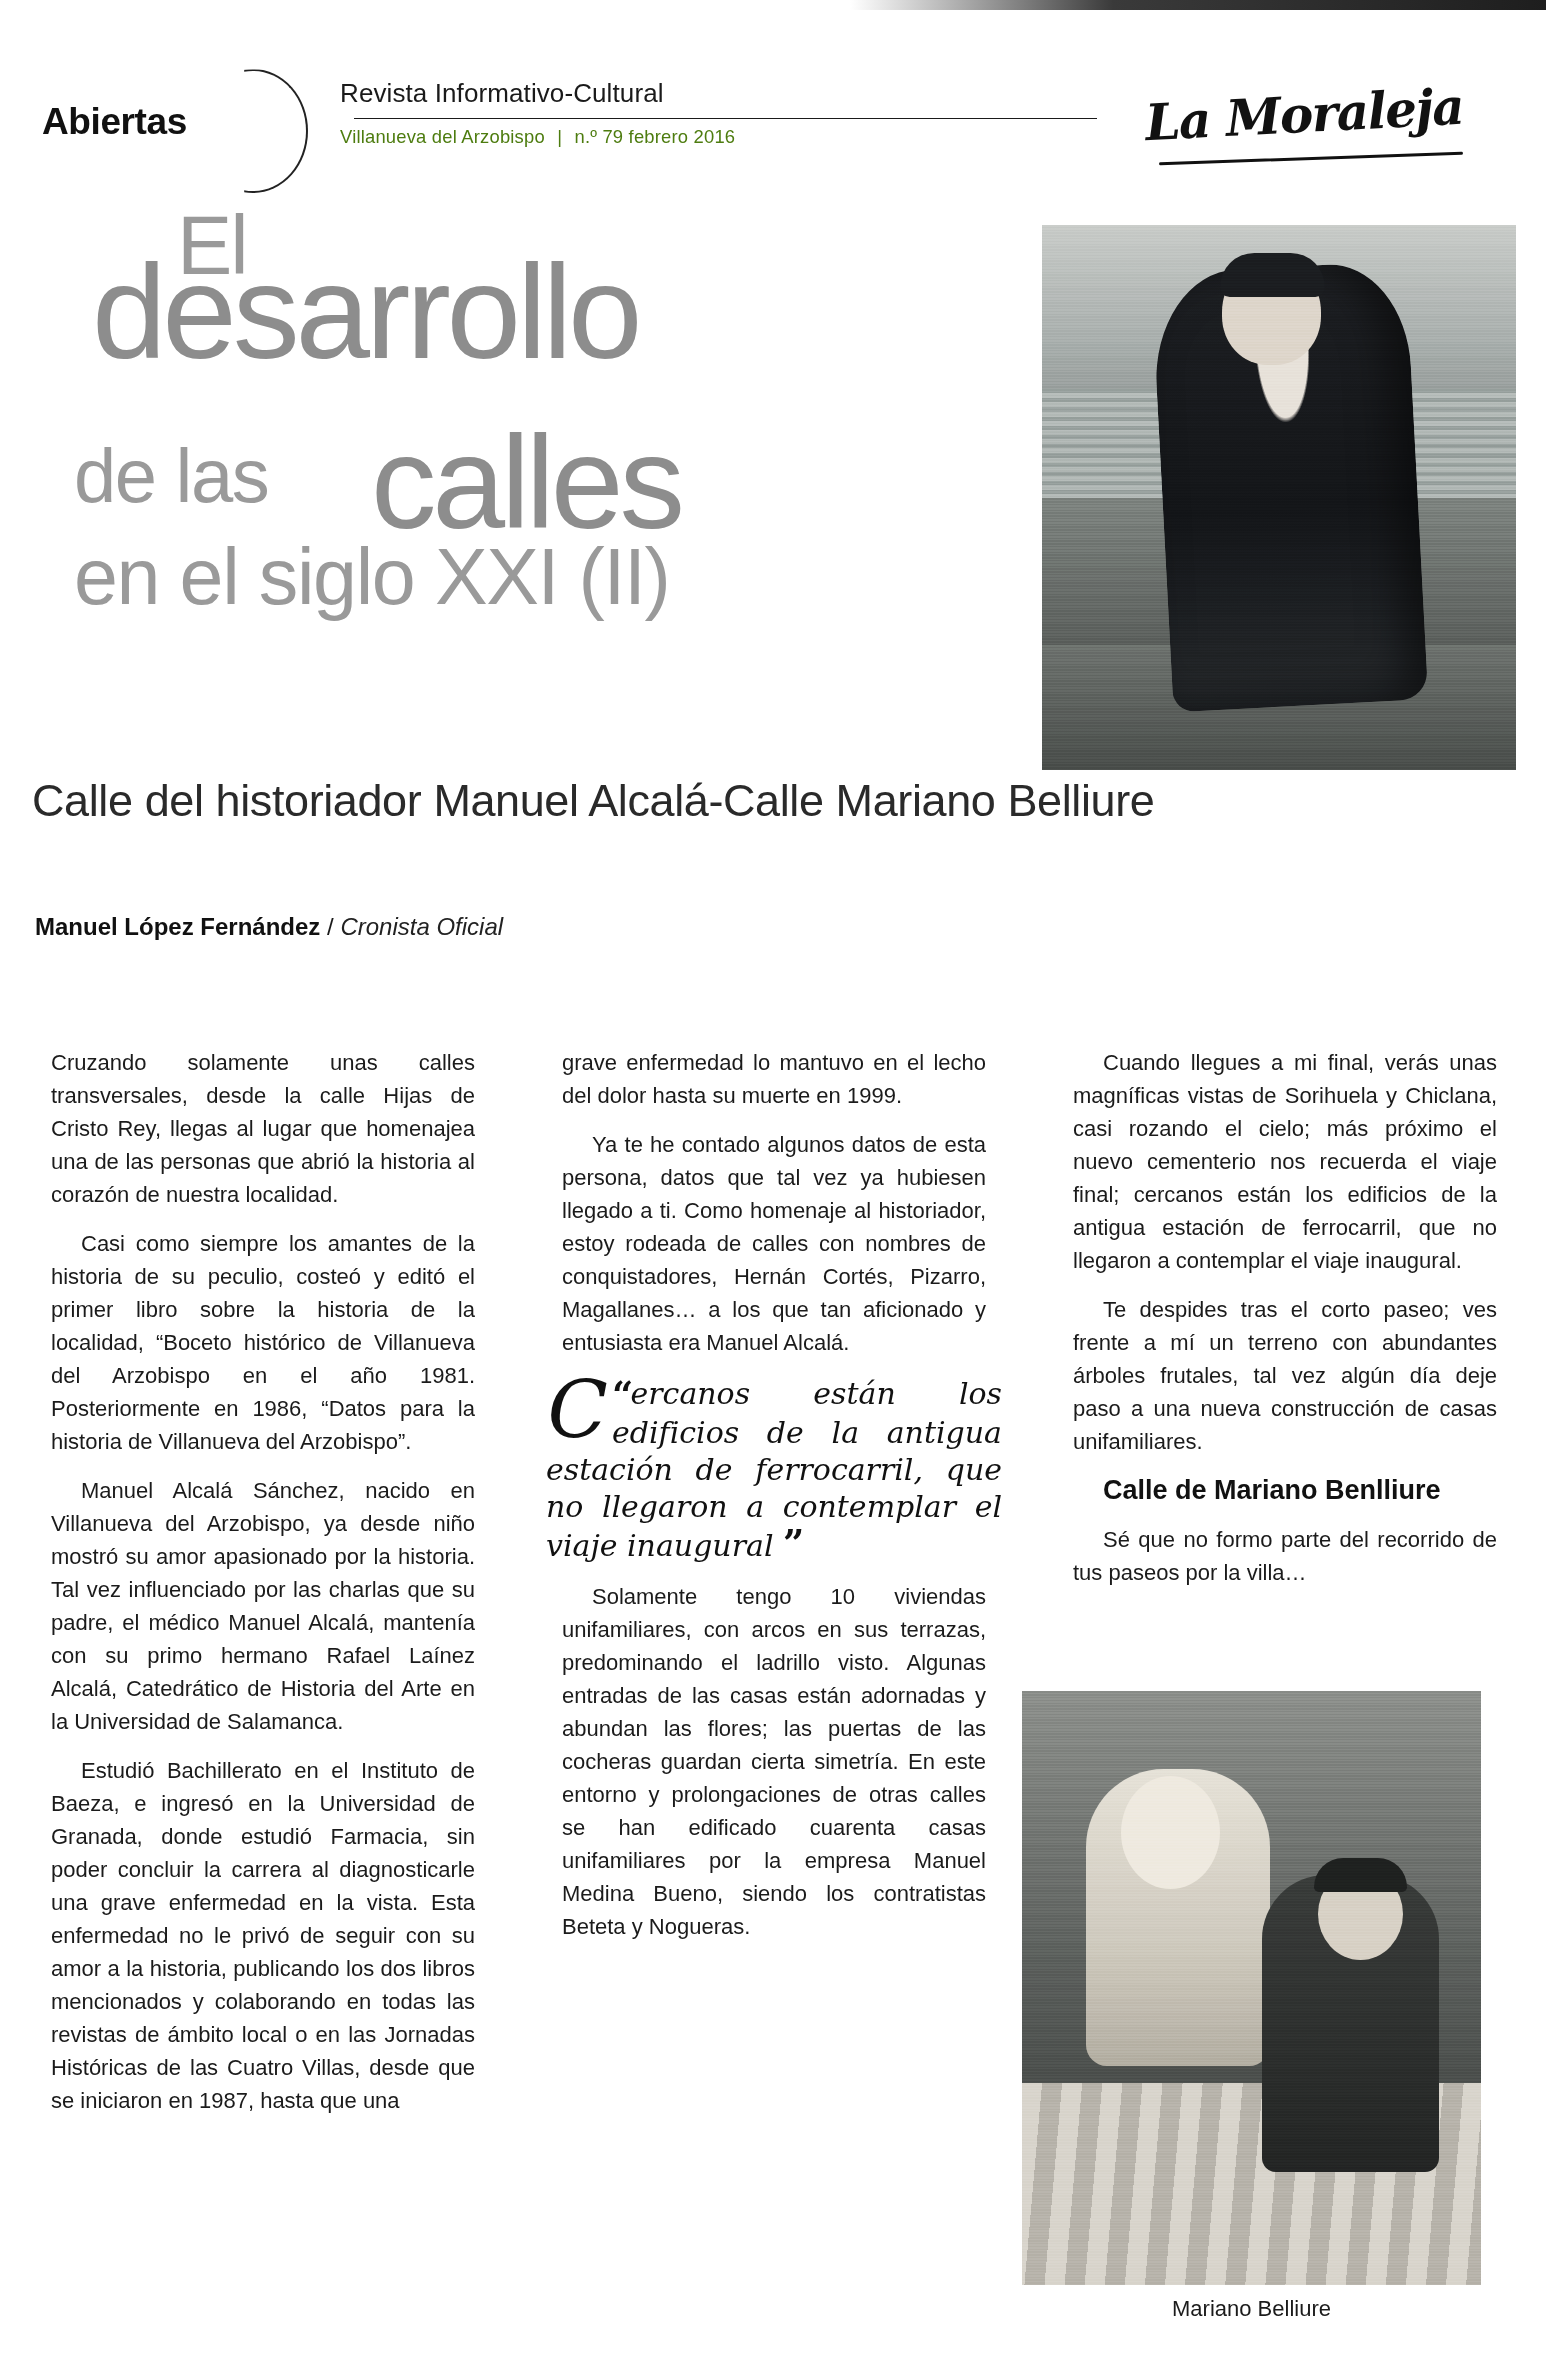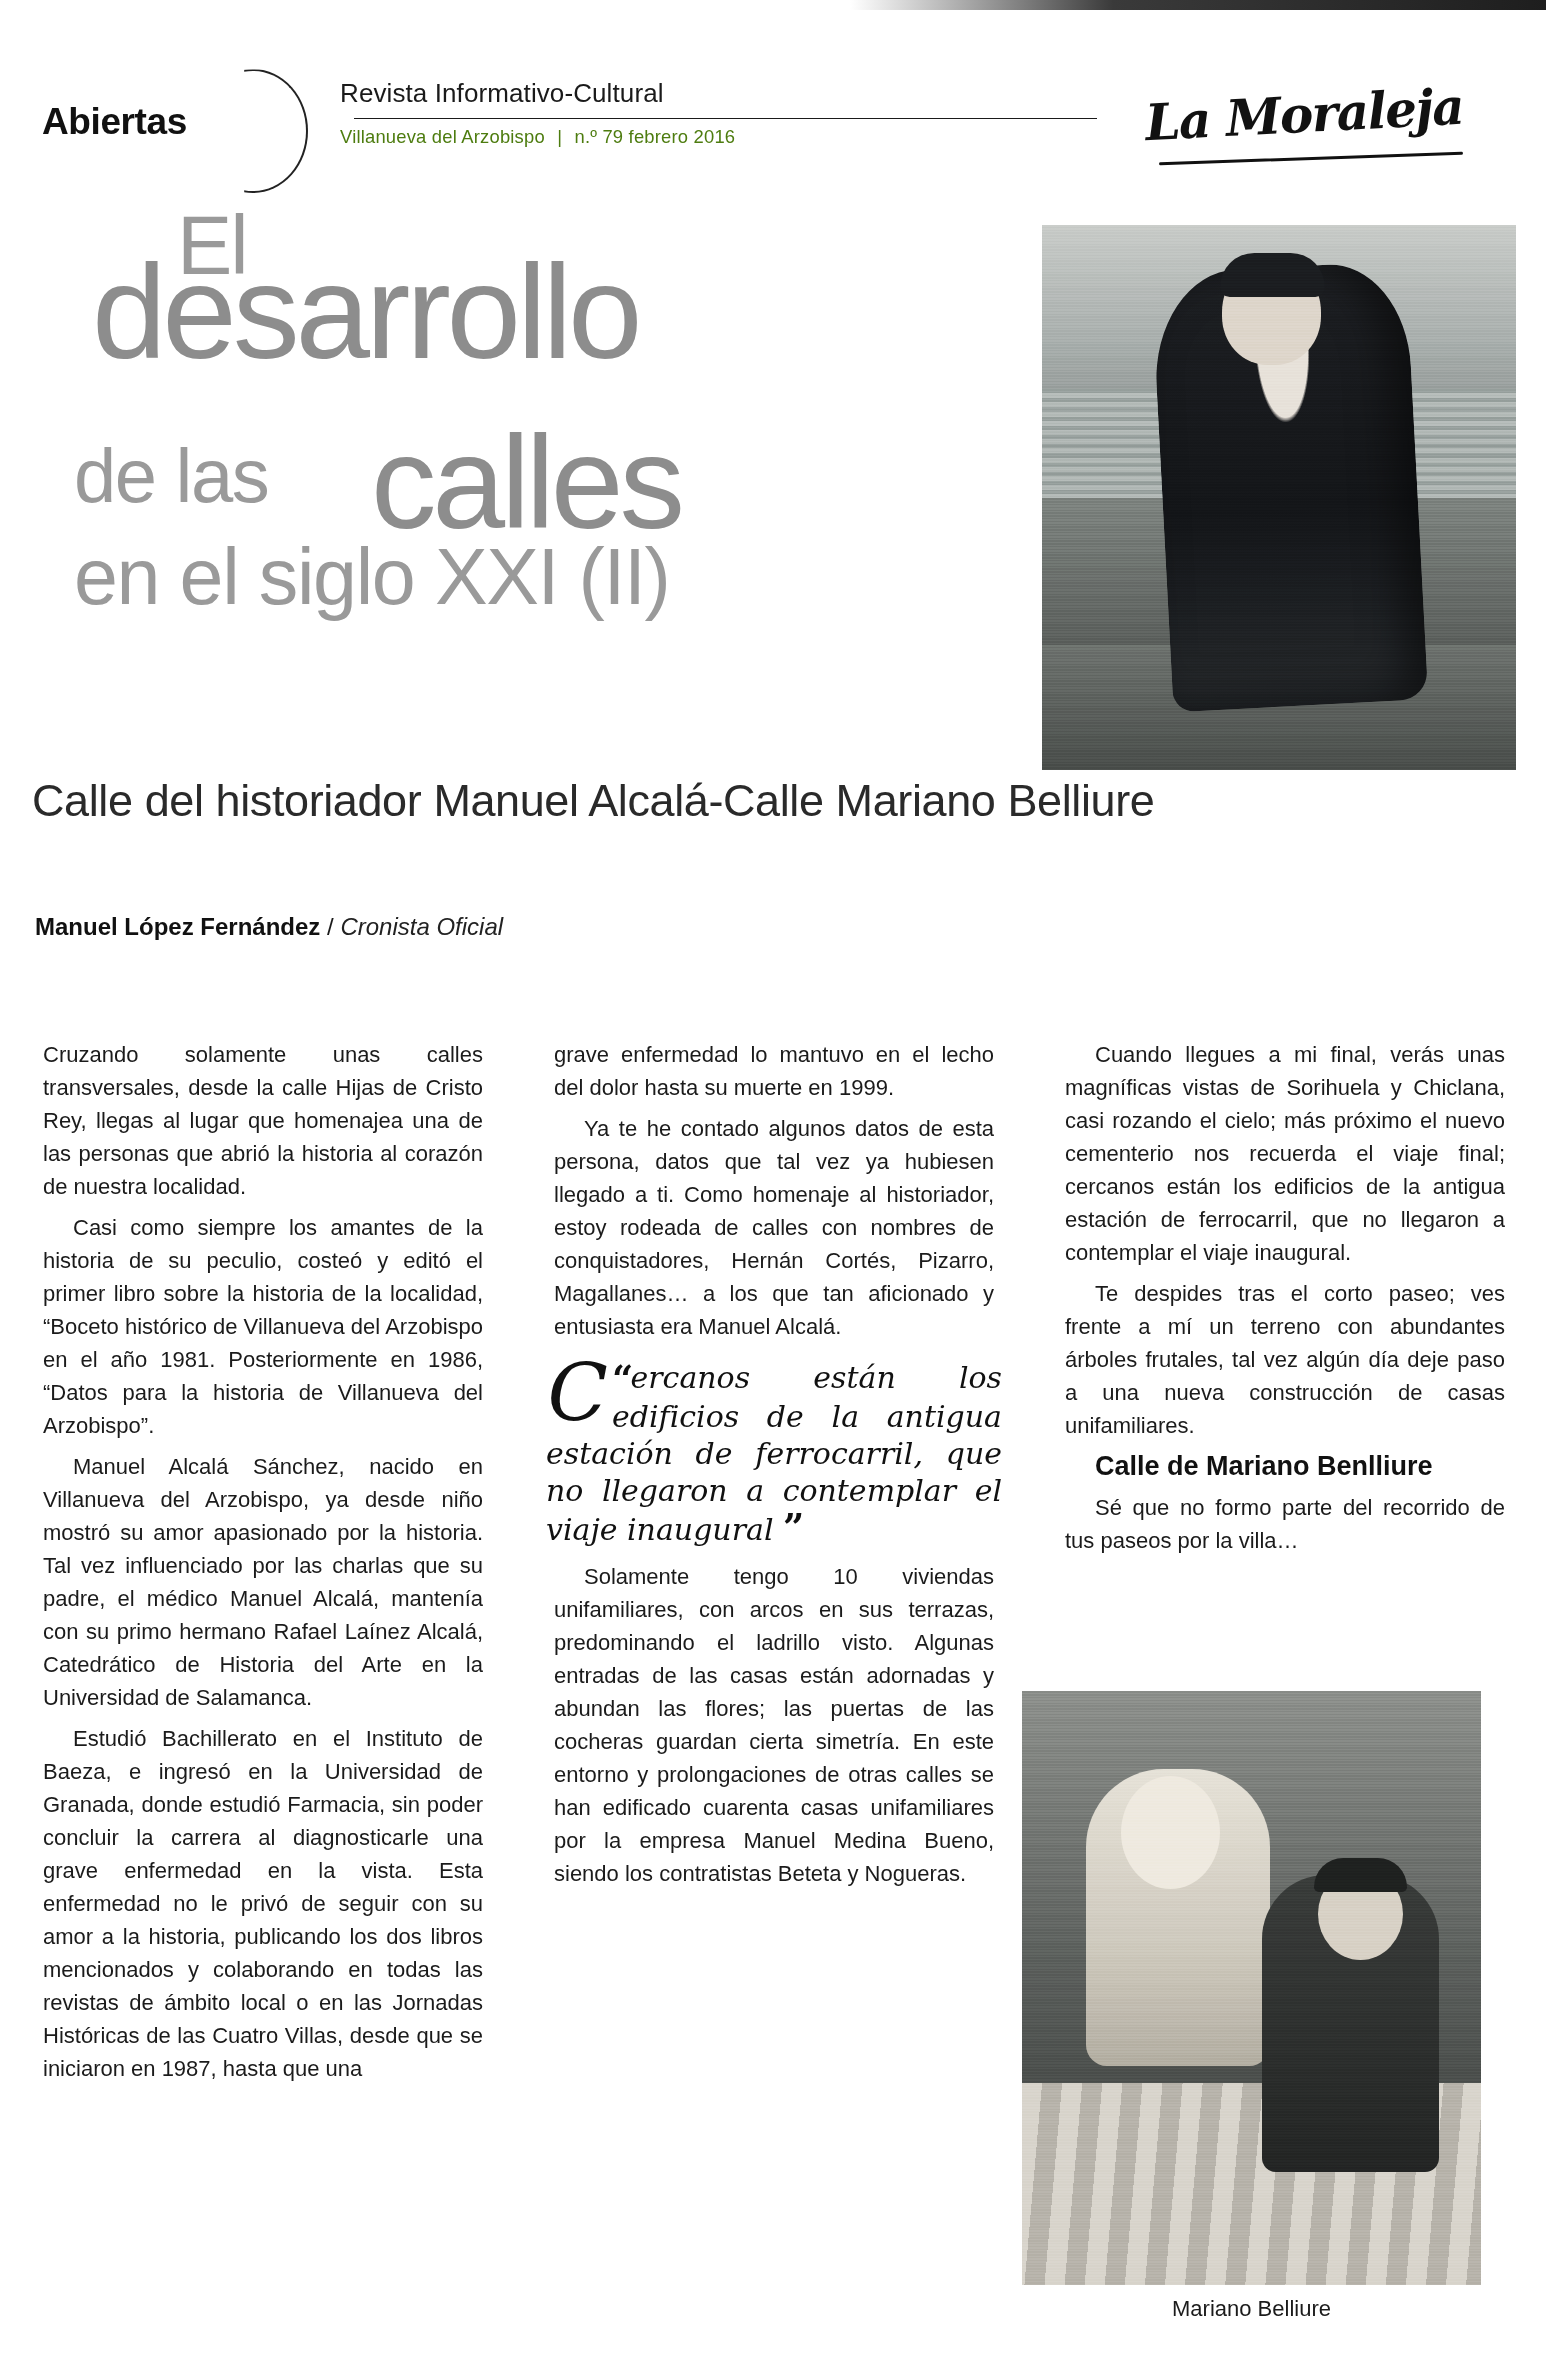--- a/index.html
+++ b/index.html
@@ -264,21 +264,21 @@
   }
   .col {
     position: absolute;
     top: 0;
     width: 456px;
     font-size: 22px;
     line-height: 33px;
     text-align: justify;
     color: #1b1b1b;
   }
-  .col p { margin: 8px; text-indent: 30px; }
+  .col p { margin: 16px; text-indent: 30px; }
   .col p.noindent { text-indent: 0; }
   .col1 { left: 0; }
   .col2 { left: 511px; }
   .col3 { left: 1022px; }
 
   .pullquote {
     margin: 15.6px 0 12.7px 0;
     font-family: "DejaVu Serif", serif;
     font-style: italic;
     font-size: 30px;

